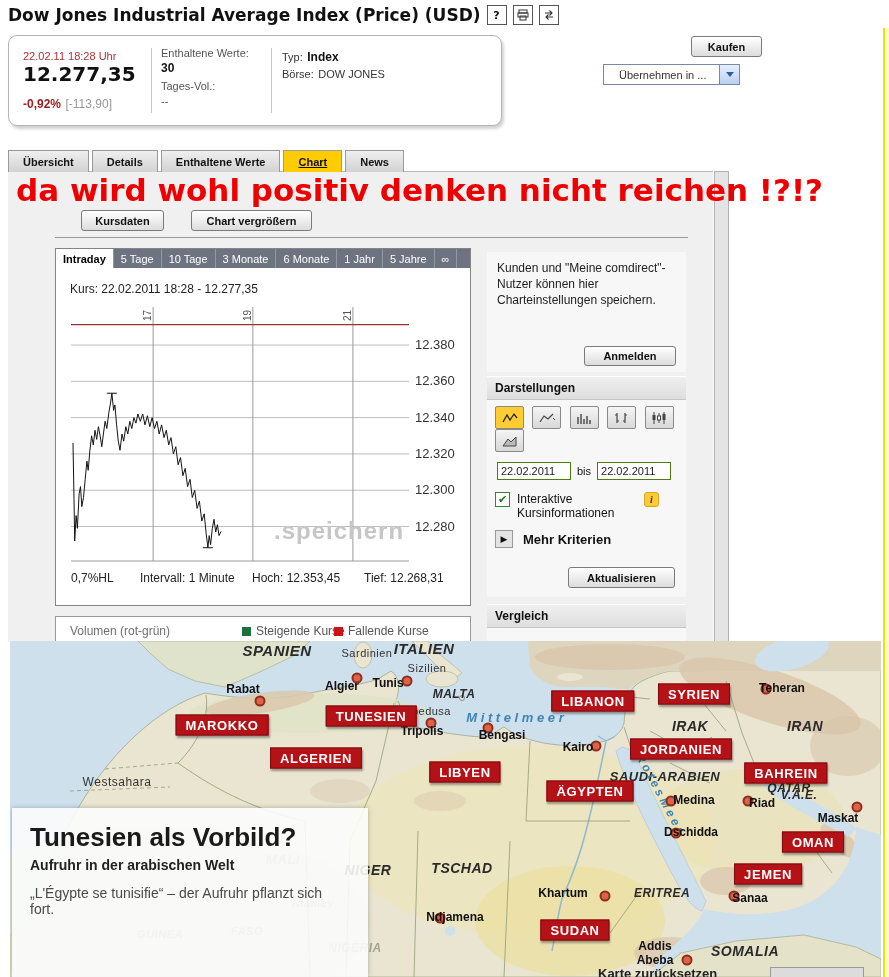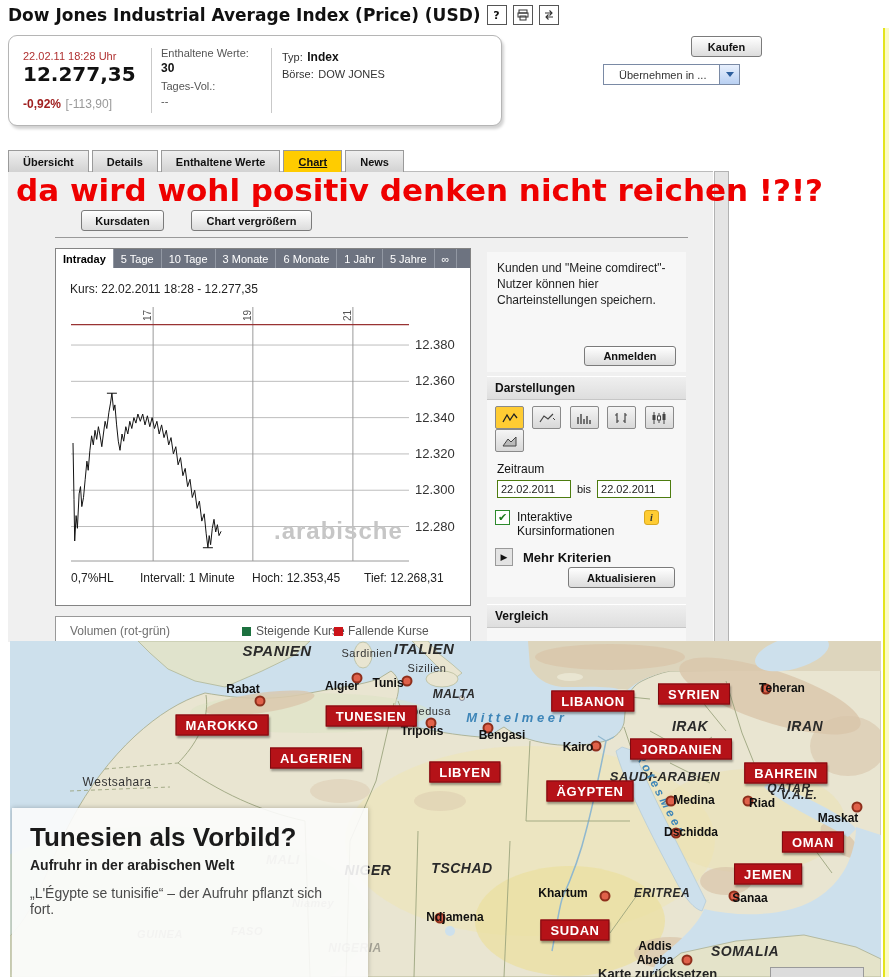--- a/index.html
+++ b/index.html
@@ -197,21 +197,21 @@
         <text x="95.134" y="54" font-size="10" font-family="Liberation Sans,sans-serif" fill="#555" transform="rotate(-90 95.134 54)">17</text>
         <line x1="196.84400000000002" x2="196.84400000000002" y1="40" y2="294" stroke="#9a9a9a" stroke-width="1"></line>
         <text x="194.84400000000002" y="54" font-size="10" font-family="Liberation Sans,sans-serif" fill="#555" transform="rotate(-90 194.84400000000002 54)">19</text>
         <line x1="296.892" x2="296.892" y1="40" y2="294" stroke="#9a9a9a" stroke-width="1"></line>
         <text x="294.892" y="54" font-size="10" font-family="Liberation Sans,sans-serif" fill="#555" transform="rotate(-90 294.892 54)">21</text>
         <line x1="15" x2="353" y1="57.62037037037037" y2="57.62037037037037" stroke="#993333" stroke-width="1.4"></line>
         <polyline points="17.0,176.0 18.0,232.3 18.7,274.0 20.1,248.6 21.4,261.3 23.1,226.9 24.5,219.6 25.8,239.6 27.5,230.5 29.2,212.3 30.9,194.2 32.2,203.3 33.9,183.3 35.6,168.8 37.3,177.9 39.0,163.3 40.7,172.4 42.4,159.7 44.1,168.8 45.8,179.7 47.4,167.0 49.1,154.3 50.8,161.5 52.9,145.2 54.5,136.1 55.9,126.2 57.6,143.4 58.9,137.9 60.6,157.9 62.3,174.2 64.0,183.3 66.0,167.0 67.7,174.2 69.8,159.7 71.8,167.0 73.8,154.3 75.8,161.5 77.9,150.6 79.9,156.1 81.9,147.0 84.3,154.3 86.7,147.0 89.0,157.9 91.4,148.8 93.8,159.7 96.1,150.6 98.5,161.5 100.9,154.3 103.2,167.0 105.6,157.9 108.0,170.6 110.3,163.3 112.7,177.9 115.0,170.6 117.4,186.9 119.8,179.7 122.1,197.8 124.5,190.6 126.9,208.7 129.2,201.4 131.6,219.6 134.0,212.3 136.3,230.5 138.7,223.2 141.1,241.4 143.4,234.1 145.8,254.1 148.2,246.8 150.2,266.8 151.9,280.7 153.2,268.6 154.6,277.7 156.3,261.3 158.0,252.3 159.7,265.0 161.4,257.7 163.0,268.6 165.1,264.3" fill="none" stroke="#141414" stroke-width="1"></polyline>
         <line x1="50.897999999999996" x2="60.897999999999996" y1="126.22037037036905" y2="126.22037037036905" stroke="#141414"></line>
         <line x1="146.89000000000001" x2="156.89000000000001" y1="280.73370370370463" y2="280.73370370370463" stroke="#141414"></line>
       </svg>
-    <div class="watermark">.arabische</div>
+    <div class="watermark">.speichern</div>
     <div class="chart-footer">
       <span style="left:15px;">0,7%HL</span>
       <span style="left:84px;">Intervall: 1 Minute</span>
       <span style="left:196px;">Hoch:  12.353,45</span>
       <span style="left:308px;">Tief:  12.268,31</span>
     </div>
   </div>
 
   <div class="abs vol-box">
     <div class="vol-label">Volumen (rot-grün)</div>
@@ -262,21 +262,20 @@
             <rect x="7.5" y="4" width="3" height="4" fill="#fff" stroke="#444"></rect>
             <rect x="12.5" y="2" width="3" height="6" fill="#444"></rect>
           </svg>
         </span>
       <span class="ic-btn">
           <svg width="18" height="12" viewBox="0 0 18 12">
             <path d="M2,11 L7,4 L10,7 L15,2 L15,11 Z" fill="#bbb" stroke="#444" stroke-width="1"></path>
           </svg>
         </span>
     </div>
-    <div style="padding:4px 10px 0;font:12px 'Liberation Sans',sans-serif;">Zeitraum</div>
     <div style="padding:4px 10px;display:flex;align-items:center;gap:6px;">
       <input class="inputbox" value="22.02.2011" style="">
       <span style="font:11px 'Liberation Sans',sans-serif;">bis</span>
       <input class="inputbox" value="22.02.2011" style="">
     </div>
     <div style="padding:8px 8px 0;display:flex;gap:7px;">
       <span class="checkbox">✔</span>
       <span style="font:12px 'Liberation Sans',sans-serif;width:120px;">Interaktive Kursinformationen</span>
       <span class="info-ic">i</span>
     </div>

